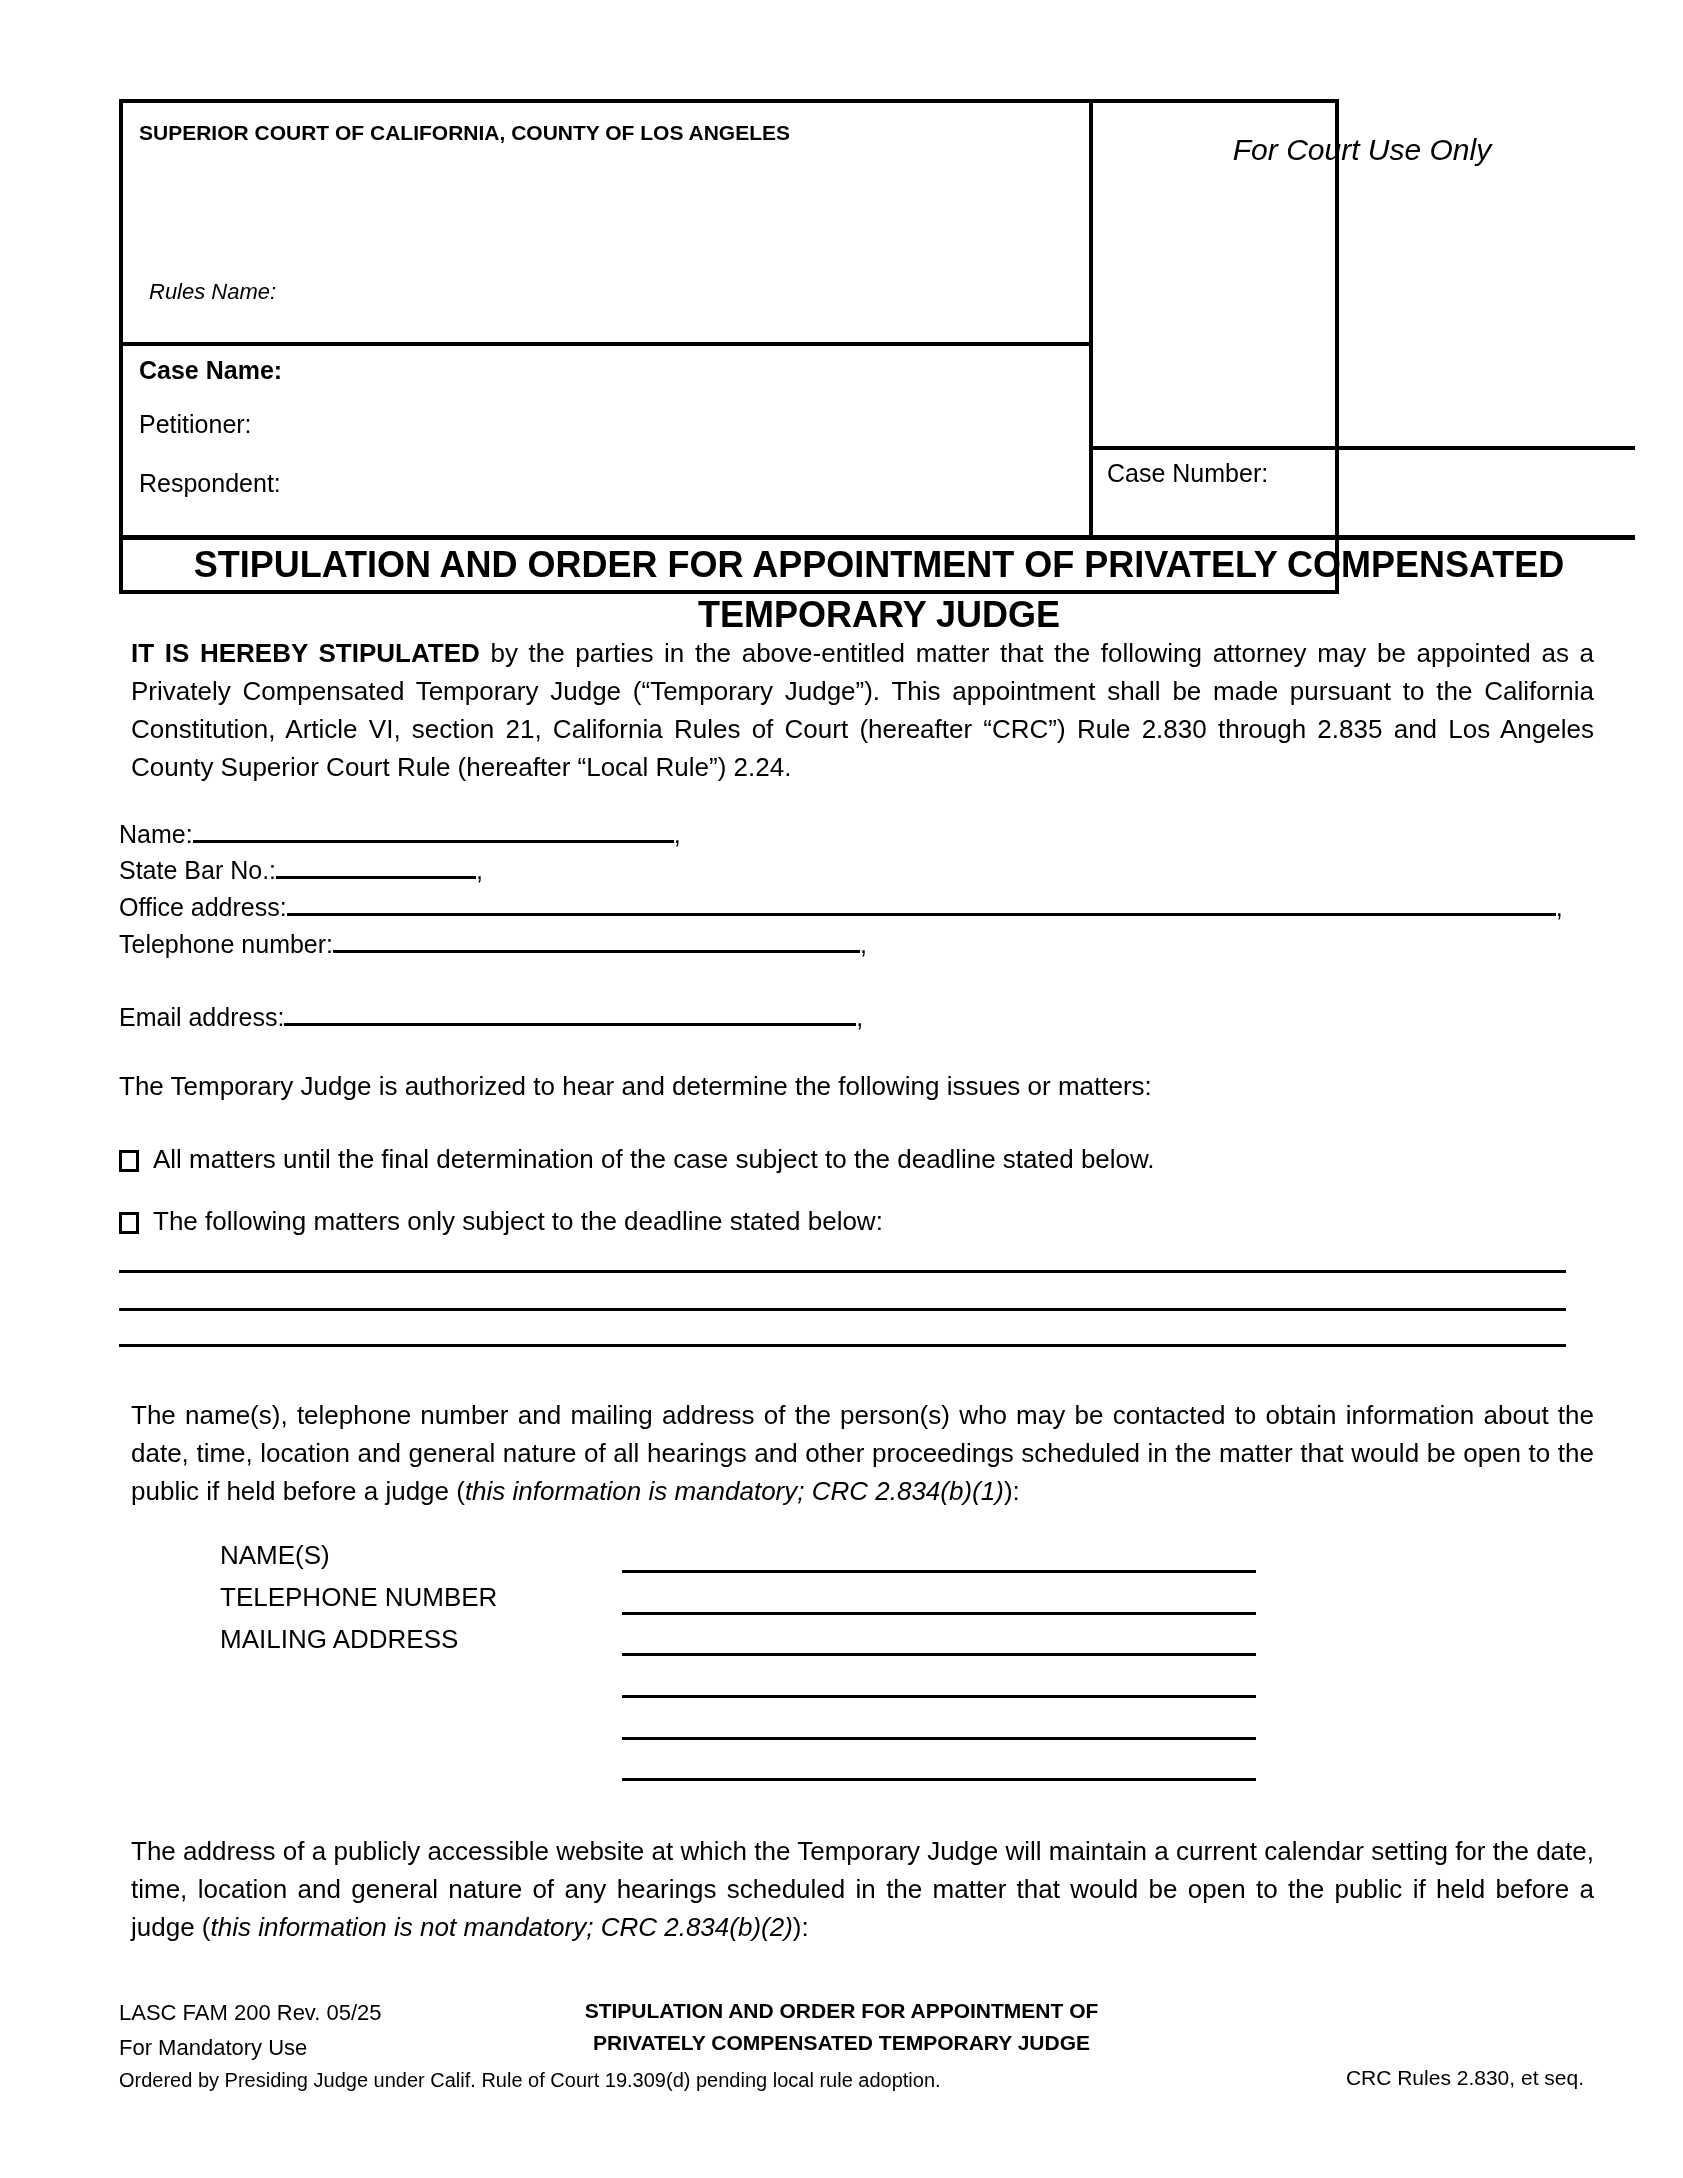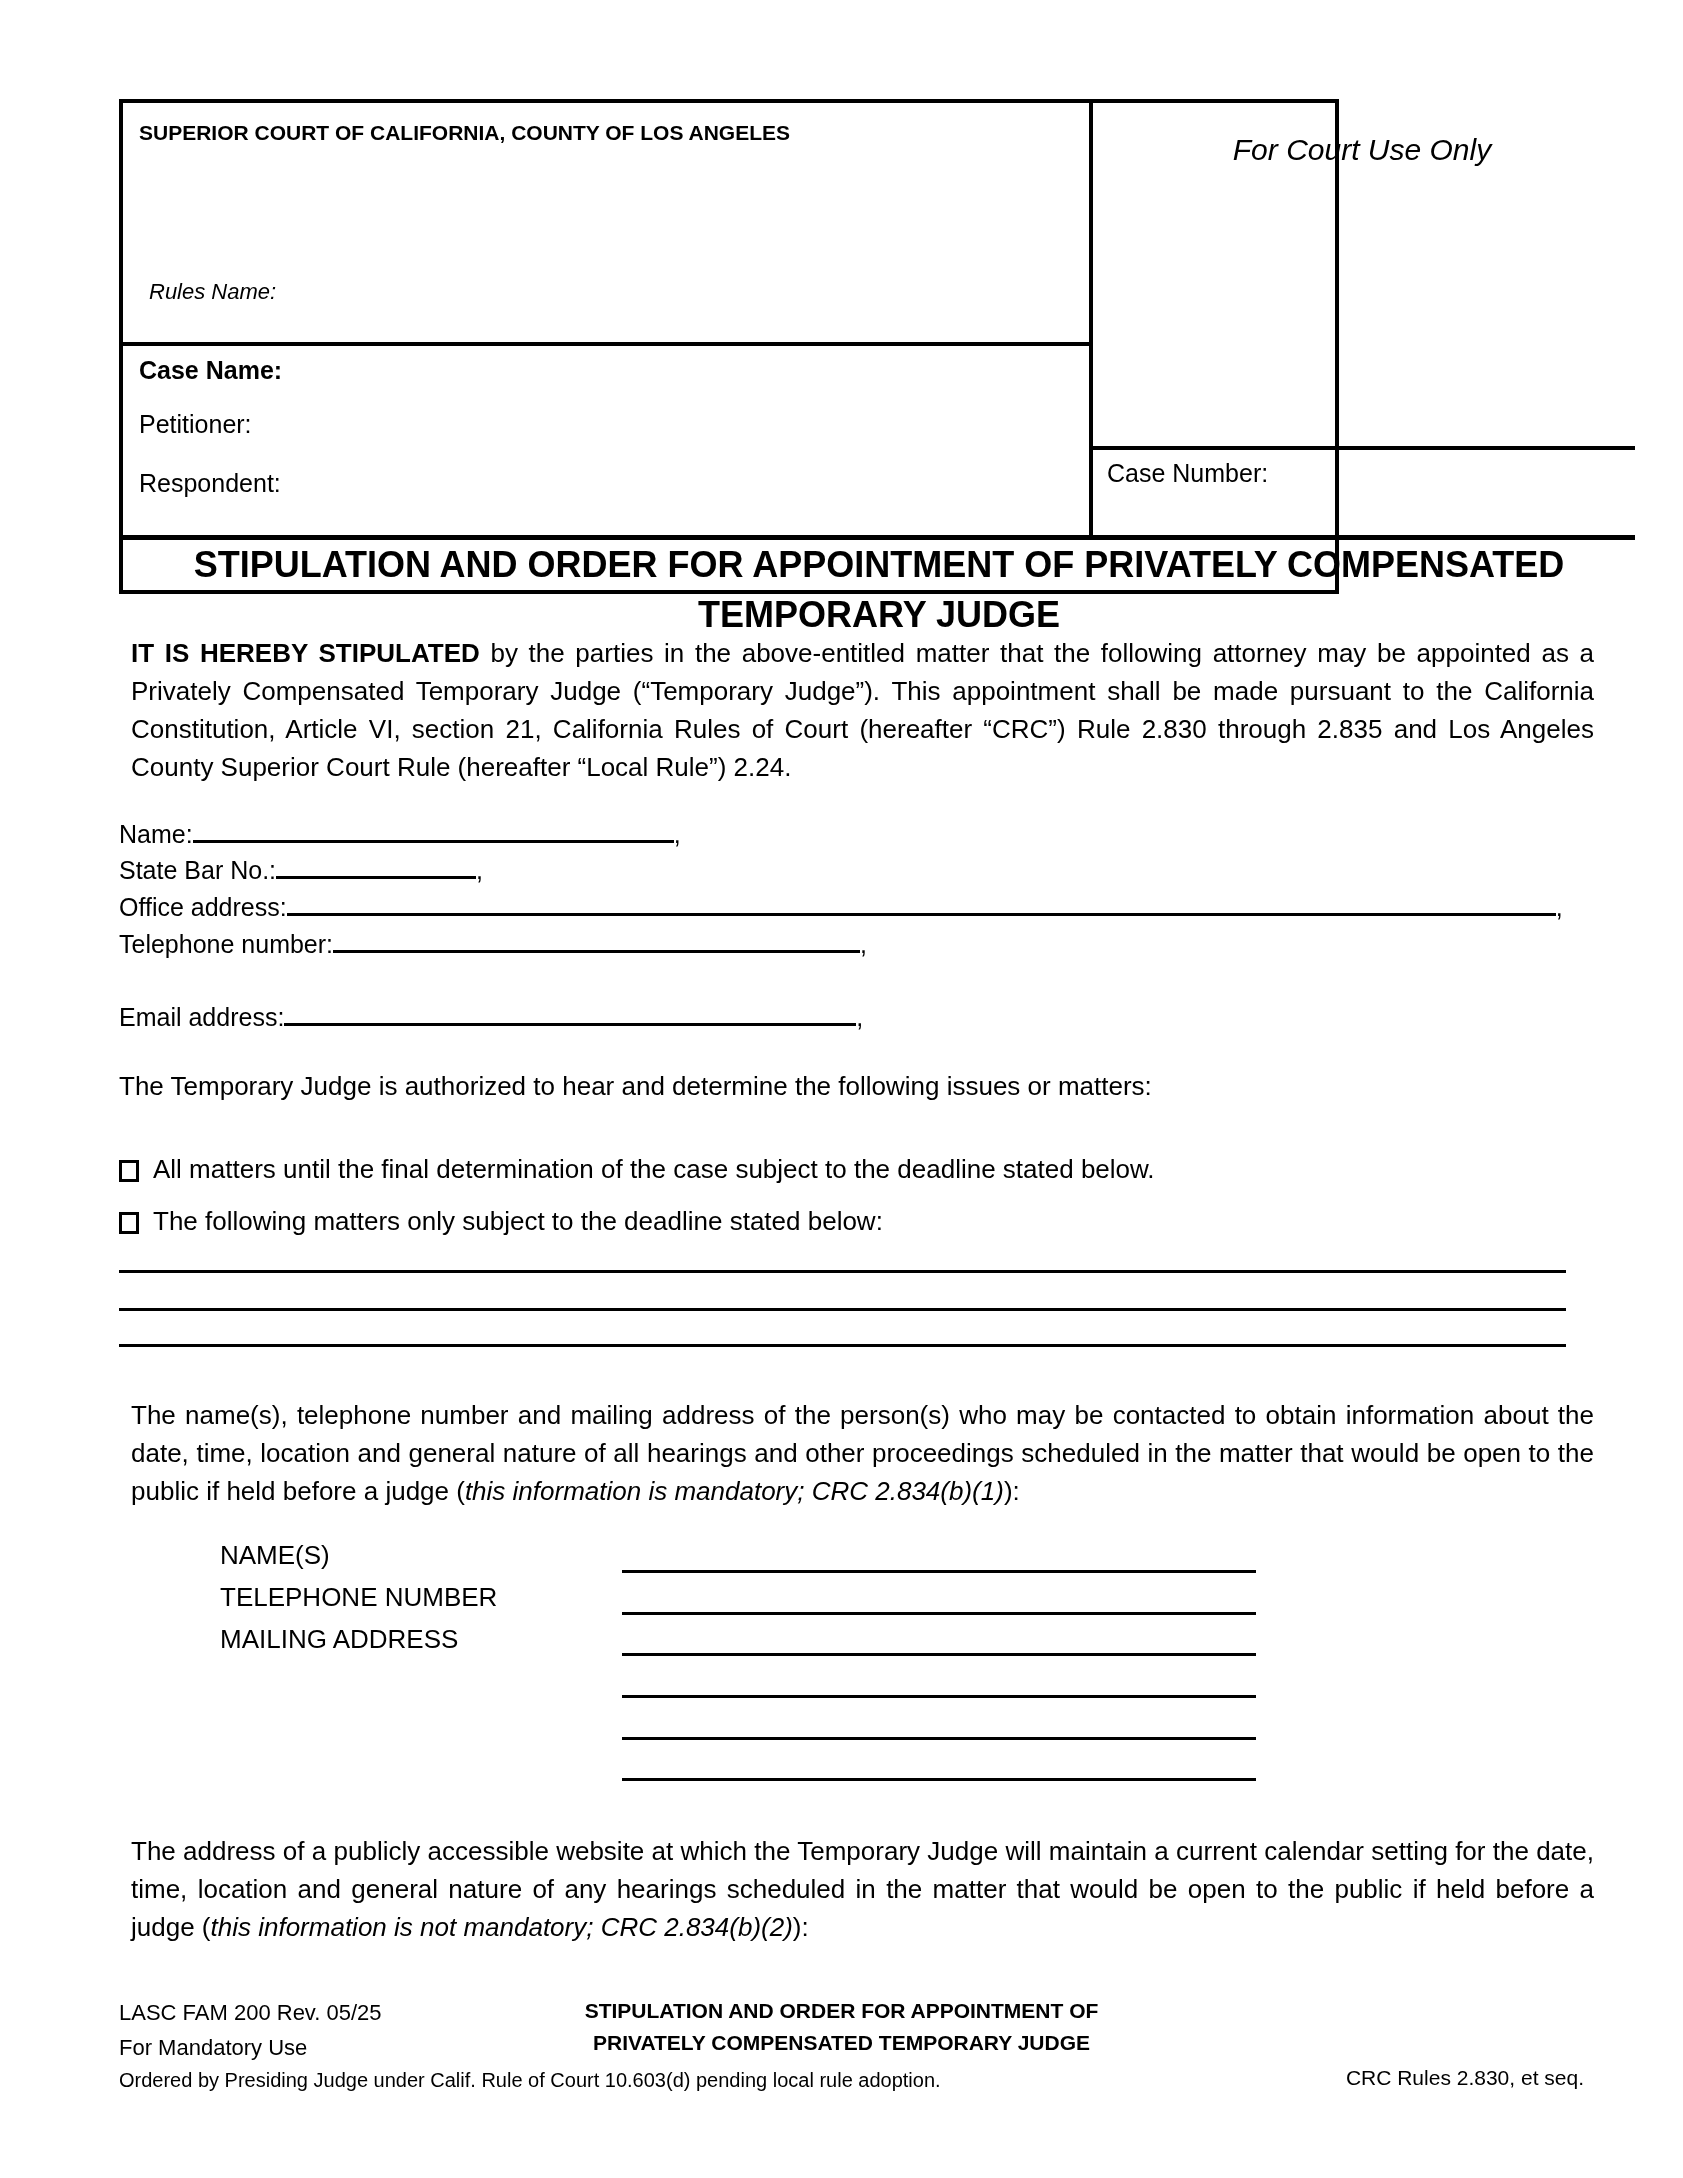--- a/index.html
+++ b/index.html
@@ -36,21 +36,21 @@
   .field-row{position:absolute;left:119px;font-size:25px;white-space:nowrap;}
   .blank{display:inline-block;border-bottom:3px solid #000;height:24px;vertical-align:baseline;}
   #fr0{top:816px;} #fr0 .blank{width:481px;}
   #fr1{top:852px;} #fr1 .blank{width:200px;}
   #fr2{top:889px;} #fr2 .blank{width:1269px;}
   #fr3{top:926px;} #fr3 .blank{width:527px;}
   #fr4{top:962px;} #fr4 .blank{width:606px;}
   #fr5{top:999px;} #fr5 .blank{width:572px;}
   .authorized-intro{position:absolute;left:119px;top:1071px;font-size:26px;}
   .cb-row{position:absolute;left:119px;font-size:26px;}
-  #cb1{top:1144px;margin-top:10px;} #cb2{top:1206px;}
+  #cb1{top:1144px;} #cb2{top:1206px;}
   .cb{display:inline-block;width:20px;height:22px;border:3px solid #000;
     vertical-align:-4px;margin-right:14px;box-sizing:border-box;background:#fff;}
   .rule{position:absolute;left:119px;width:1447px;height:3px;background:#000;}
   #rule1{top:1270px;} #rule2{top:1308px;} #rule3{top:1344px;}
   
   .contact-label{position:absolute;left:220px;font-size:26px;}
   #cl0{top:1540px;} #cl1{top:1582px;} #cl2{top:1624px;}
   .contact-line{position:absolute;left:622px;width:634px;height:3px;background:#000;}
   #cn0{top:1570px;} #cn1{top:1612px;} #cn2{top:1653px;}
   #cn3{top:1695px;} #cn4{top:1737px;} #cn5{top:1778px;}
@@ -113,17 +113,17 @@
   <div class="contact-line" id="cn3"></div>
   <div class="contact-line" id="cn4"></div>
   <div class="contact-line" id="cn5"></div>
 
   <p class="para" id="p3"><span>The address of a publicly accessible website at which the Temporary Judge will maintain a current calendar setting for the date, time, location and general nature of any hearings scheduled in the matter that would be open to the public if held before a judge (</span><span class="ital">this information is not mandatory; CRC 2.834(b)(2)</span><span>):</span></p>
 
   <div class="ft-form-number">LASC FAM 200 Rev. 05/25</div>
   <div class="ft-mandatory">For Mandatory Use</div>
   <div class="ft-center" id="ftc1">STIPULATION AND ORDER FOR APPOINTMENT OF</div>
   <div class="ft-center" id="ftc2">PRIVATELY COMPENSATED TEMPORARY JUDGE</div>
-  <div class="ft-ordered">Ordered by Presiding Judge under Calif. Rule of Court 10.603(d) pending local rule adoption.</div>
+  <div class="ft-ordered">Ordered by Presiding Judge under Calif. Rule of Court 19.309(d) pending local rule adoption.</div>
   <div class="ft-crc">CRC Rules 2.830, et seq.</div>
 
 </div>
 
 
 </body></html>

